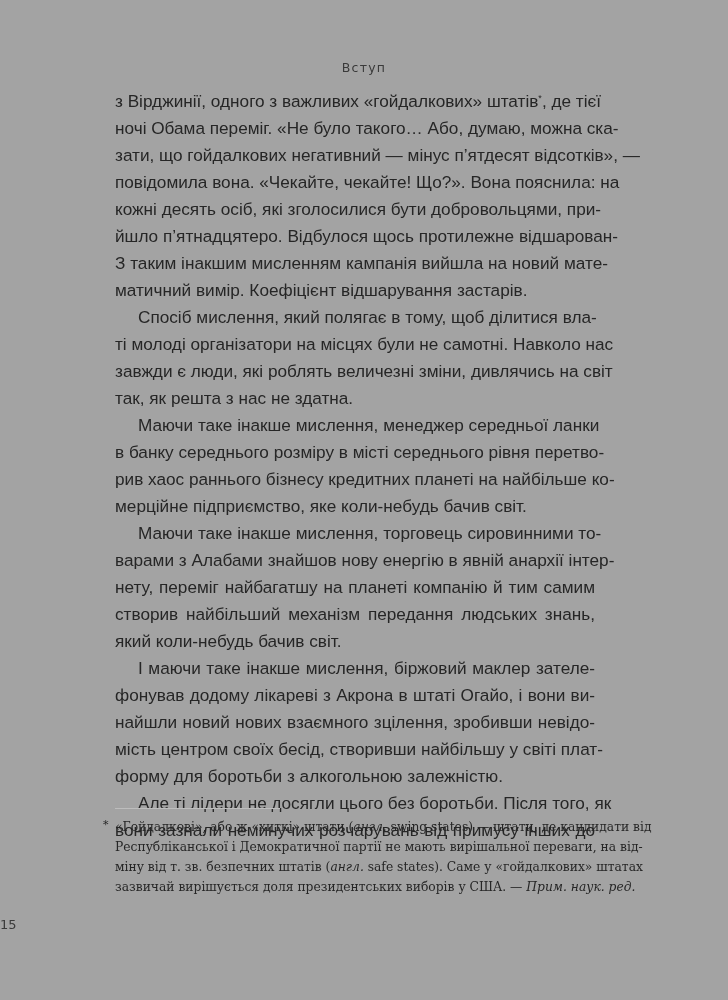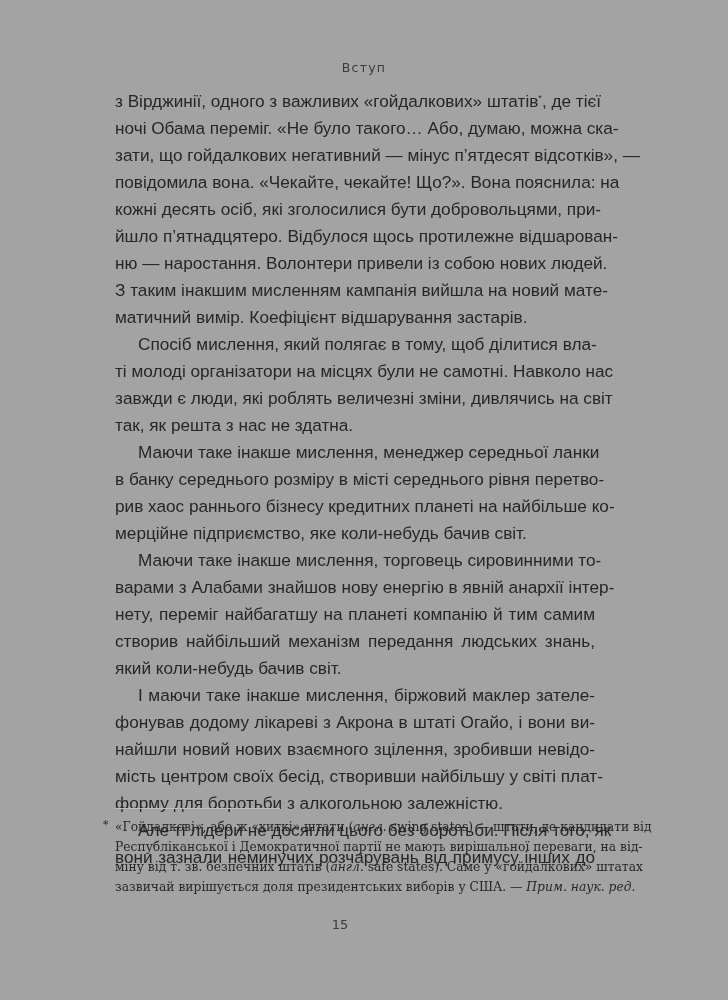--- a/index.html
+++ b/index.html
@@ -23,39 +23,38 @@
   sup.fn { font-size:9px; vertical-align:top; line-height:1; position:relative; top:6px; }
   .rule { position:absolute; left:115px; top:808px; width:165px; height:1px; background:#bdbdbd; }
   .footnote {
     position:absolute; left:115px; top:817px; width:480px;
     font-family:"DejaVu Serif", serif; font-size:12.3px; color:#262626;
   }
   .fline { height:20px; line-height:20px; white-space:nowrap; text-align:justify; text-align-last:justify; position:relative; }
   .fline.last { text-align-last:left; }
   .fmark { position:absolute; left:-12px; top:-2px; font-size:11px; }
   .folio {
-    position:absolute; top:917px; left:0; width:680px; text-align:center;
+    position:absolute; top:917px; left:0; width:680px; 
     font-family:"DejaVu Sans", sans-serif; font-size:13px; color:#3a3a3a;
   }
   i { font-style:italic; }
 </style>
 </head>
 <body>
 
 <div class="page">
   <div class="running-head">Вступ</div>
 
   <div class="body-text" id="body">
       <div class="line"><span>з Вірджинії, одного з важливих «гойдалкових» штатів</span><sup class="fn">*</sup><span>, де тієї</span></div>
       <div class="line"><span>ночі Обама переміг. «Не було такого… Або, думаю, можна ска-</span></div>
       <div class="line"><span>зати, що гойдалкових негативний — мінус п’ятдесят відсотків», —</span></div>
       <div class="line"><span>повідомила вона. «Чекайте, чекайте! Що?». Вона пояснила: на</span></div>
       <div class="line"><span>кожні десять осіб, які зголосилися бути добровольцями, при-</span></div>
       <div class="line"><span>йшло п’ятнадцятеро. Відбулося щось протилежне відшарован-</span></div>
-      <div class="line"><span>ню — наростання. Волонтери привели із собою нових людей.</span></div>
       <div class="line"><span>З таким інакшим мисленням кампанія вийшла на новий мате-</span></div>
       <div class="line last"><span>матичний вимір. Коефіцієнт відшарування застарів.</span></div>
       <div class="line indent"><span>Спосіб мислення, який полягає в тому, щоб ділитися вла-</span></div>
       <div class="line"><span>ті молоді організатори на місцях були не самотні. Навколо нас</span></div>
       <div class="line"><span>завжди є люди, які роблять величезні зміни, дивлячись на світ</span></div>
       <div class="line last"><span>так, як решта з нас не здатна.</span></div>
       <div class="line indent"><span>Маючи таке інакше мислення, менеджер середньої ланки</span></div>
       <div class="line"><span>в банку середнього розміру в місті середнього рівня перетво-</span></div>
       <div class="line"><span>рив хаос раннього бізнесу кредитних планеті на найбільше ко-</span></div>
       <div class="line last"><span>мерційне підприємство, яке коли-небудь бачив світ.</span></div>

